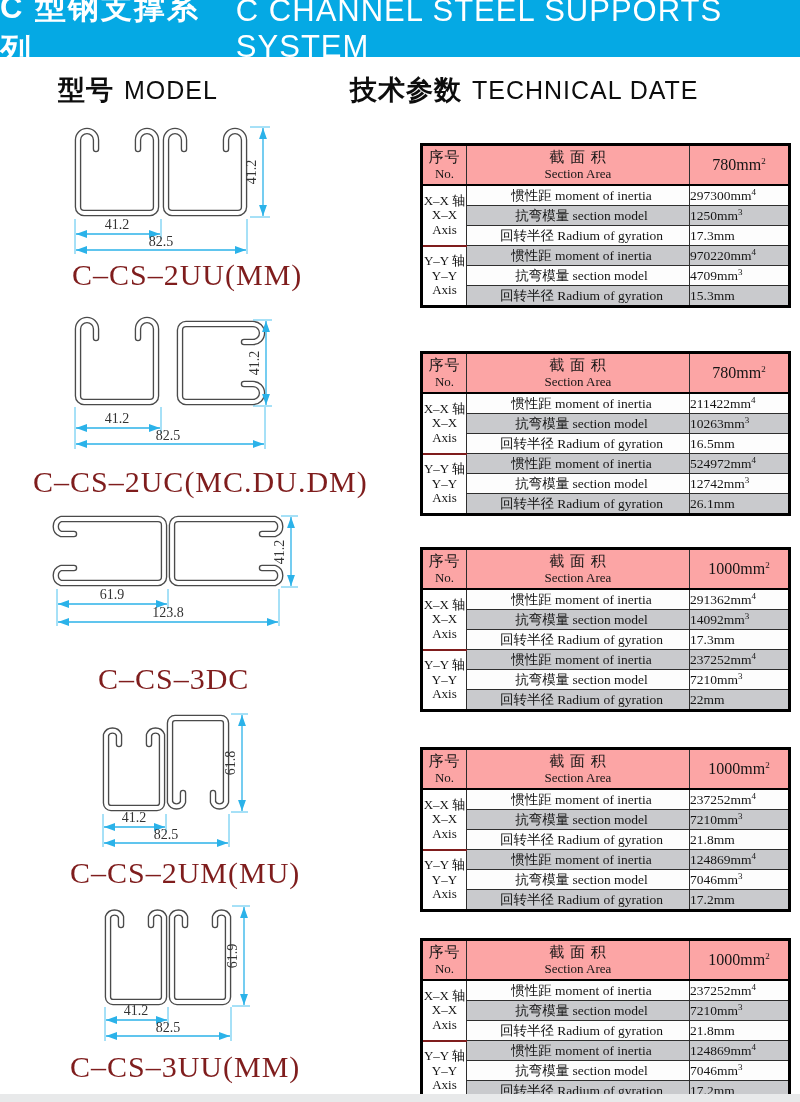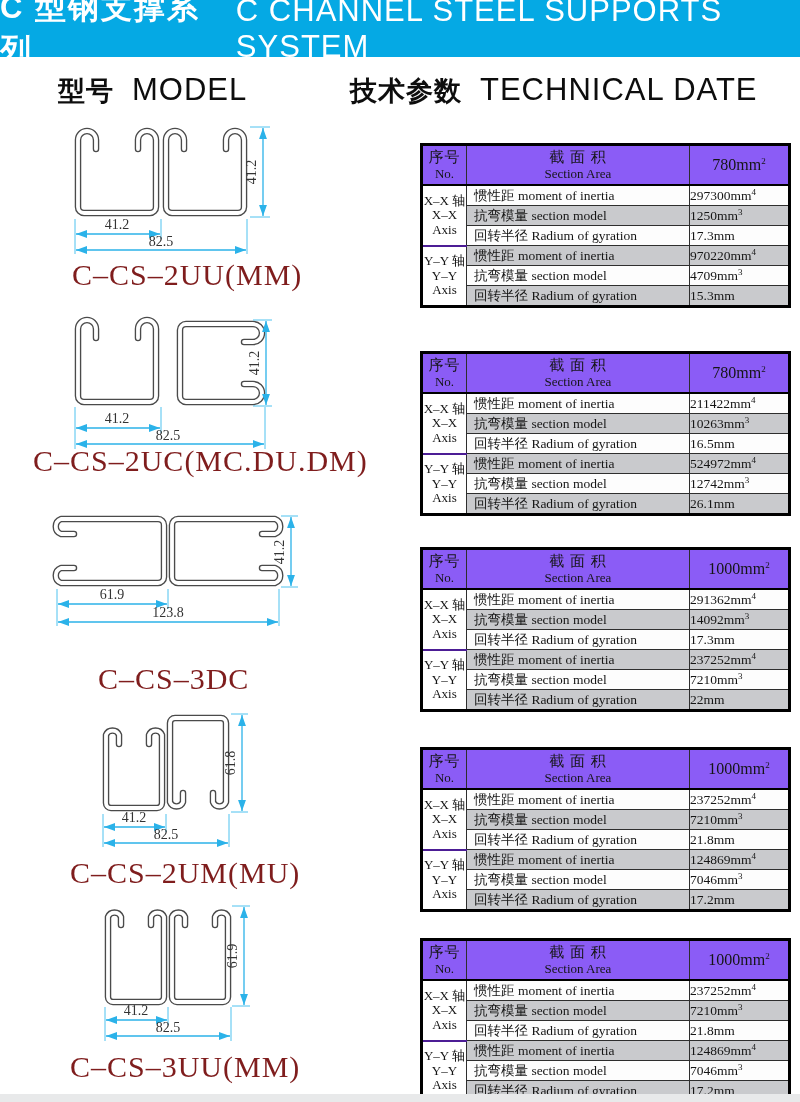--- a/index.html
+++ b/index.html
@@ -2,35 +2,35 @@
 <html><head>
 <meta charset="utf-8">
 <style>
   html,body{margin:0;padding:0;background:#fff;}
   .page{position:relative;width:800px;height:1102px;background:#fff;overflow:hidden;font-family:"Liberation Serif",serif;}
   .topbar{position:absolute;left:0;top:0;width:800px;height:57px;background:#05a9e4;display:flex;align-items:center;justify-content:center;gap:27px;color:#fff;font-family:"Liberation Sans",sans-serif;}
   .topbar .cn{font-size:31px;font-weight:bold;letter-spacing:2px;}
   .topbar .en{font-size:31px;font-weight:normal;letter-spacing:1px;}
   .sechead{position:absolute;top:72px;font-family:"Liberation Sans",sans-serif;color:#0d0d0d;white-space:nowrap;}
   .sechead .cn{font-size:27px;font-weight:bold;letter-spacing:1px;}
-  .sechead .en{font-size:31px;font-weight:normal;margin-left:18px;letter-spacing:1px;}
+  .sechead .en{font-size:25px;font-weight:normal;margin-left:10px;letter-spacing:1px;}
   .model-label{position:absolute;font-family:"Liberation Serif",serif;font-size:30px;color:#7f1d1d;white-space:nowrap;letter-spacing:1px;}
   .draw{position:absolute;}
   .po{fill:none;stroke:#4a4a4a;stroke-width:6.5;stroke-linecap:round;stroke-linejoin:round;}
   .pi{fill:none;stroke:#ffffff;stroke-width:3.8;stroke-linecap:round;stroke-linejoin:round;}
   .dim{stroke:#2bb2e9;stroke-width:1.3;fill:none;}
   .ext{stroke:#4ec2ef;stroke-width:1;fill:none;}
   .dtx{font-family:"Liberation Serif",serif;font-size:14px;fill:#333;}
   .spec{position:absolute;left:420px;width:368px;border-collapse:collapse;table-layout:fixed;border:3px solid #000;color:#151515;}
   .spec td{border:1px solid #2e2e2e;padding:0;vertical-align:middle;}
-  .spec .hd td{background:#8b5cf6;height:38px;text-align:center;border-bottom:2px solid #000;}
+  .spec .hd td{background:#fca5a5;height:38px;text-align:center;border-bottom:2px solid #000;}
   .hd .cn{font-size:15px;line-height:17px;letter-spacing:1px;}
   .hd .en{font-size:13px;line-height:15px;}
-  .spec td.axis{background:#fff;text-align:center;font-size:13px;line-height:14.5px;border-top:2px solid #4c1d95;}
-  .spec td.lbl{font-size:13.5px;text-align:left;padding-left:7px;height:19px;line-height:15px;}
+  .spec td.axis{background:#fff;text-align:center;font-size:13px;line-height:14.5px;border-top:2px solid #7f1d1d;}
+  .spec td.lbl{font-size:13.5px;text-align:center;padding-left:7px;height:19px;line-height:15px;}
   .spec td.val{font-size:13.5px;text-align:left;height:19px;line-height:15px;}
   .spec tr.w td.lbl,.spec tr.w td.val{background:#fdfdfd;}
   .spec tr.g td.lbl,.spec tr.g td.val{background:#c9cacd;}
   .spec sup{font-size:9px;line-height:0;}
   .bstrip{position:absolute;left:0;top:1094px;width:800px;height:8px;background:#e8e9ea;}
 </style>
 </head>
 <body>
 
 <div class="page">
@@ -91,21 +91,21 @@
     <line class="dim" x1="206" y1="9" x2="206" y2="93" marker-start="url(#arr)" marker-end="url(#arr)"></line>
     <text class="dtx" x="199" y="51" text-anchor="middle" transform="rotate(-90 199 51)">41.2</text>
     <line class="ext" x1="15" y1="95" x2="15" y2="137"></line>
       <line class="ext" x1="101" y1="95" x2="101" y2="121"></line>
       <line class="ext" x1="205" y1="95" x2="205" y2="137"></line>
     <line class="dim" x1="16" y1="116" x2="100" y2="116" marker-start="url(#arr)" marker-end="url(#arr)"></line>
     <text class="dtx" x="57" y="111" text-anchor="middle">41.2</text>
     <line class="dim" x1="16" y1="132" x2="204" y2="132" marker-start="url(#arr)" marker-end="url(#arr)"></line>
     <text class="dtx" x="108" y="128" text-anchor="middle">82.5</text>
   </svg>
-  <div class="model-label" style="left:33px;top:444px;">C–CS–2UC(MC.DU.DM)</div>
+  <div class="model-label" style="left:33px;top:465px;">C–CS–2UC(MC.DU.DM)</div>
 
   <svg class="draw" style="left:28px;top:512px;" width="300" height="120" viewBox="0 0 300 120">
     <g>
       <use href="#chH" x="12" y="2" class="po"></use>
         <use href="#chH" transform="translate(268,2) scale(-1,1)" class="po"></use>
       <use href="#chH" x="12" y="2" class="pi"></use>
         <use href="#chH" transform="translate(268,2) scale(-1,1)" class="pi"></use>
     </g>
     <line class="ext" x1="253" y1="4" x2="270" y2="4"></line>
       <line class="ext" x1="253" y1="75" x2="270" y2="75"></line>

